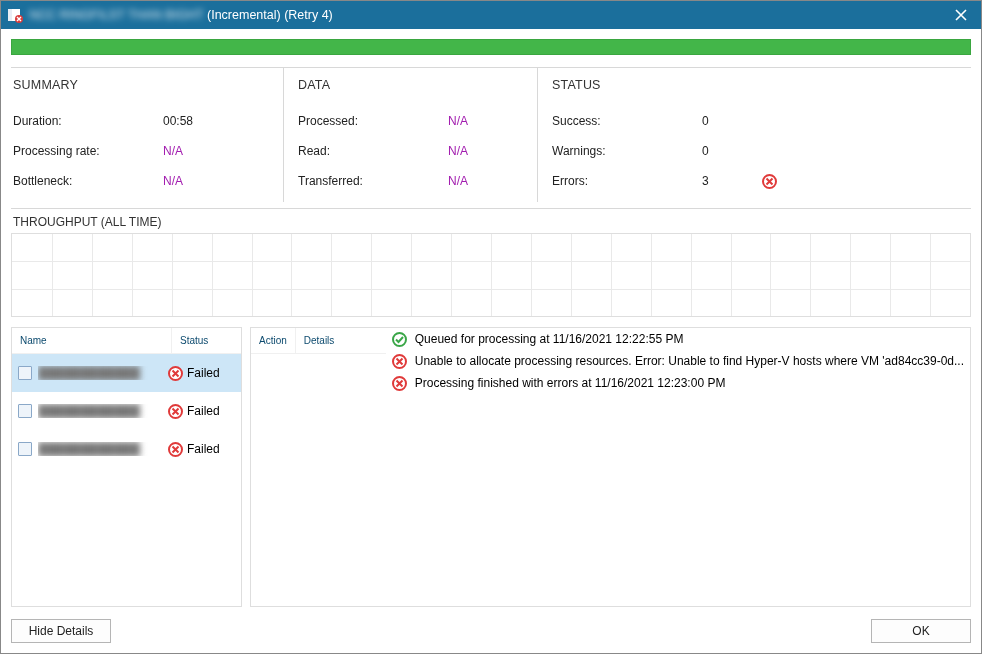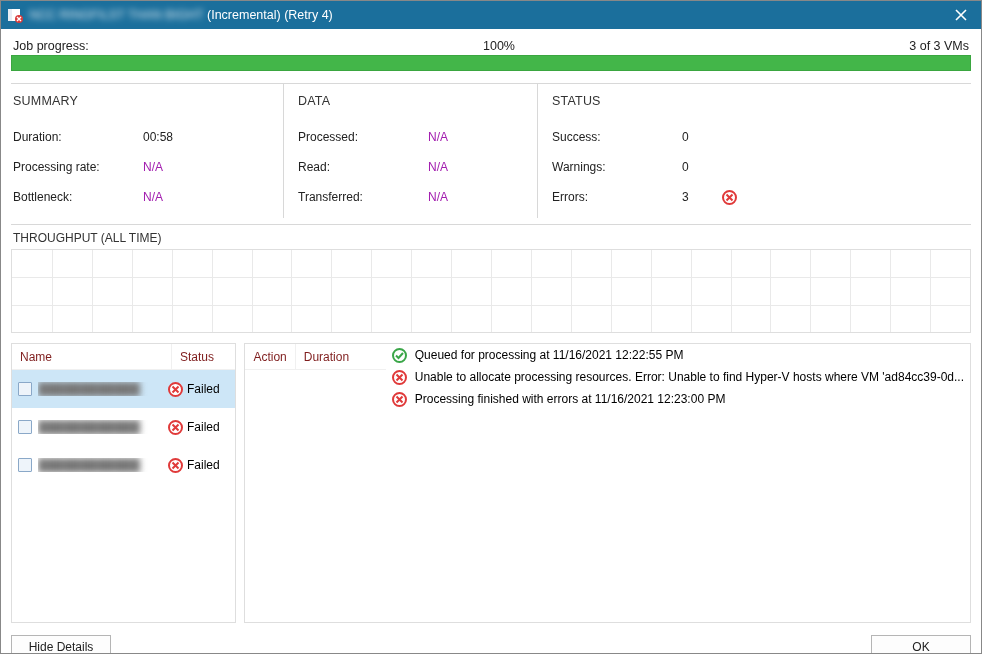--- a/index.html
+++ b/index.html
@@ -72,21 +72,21 @@
     }
     .col-summary { flex: 0 0 272px; }
     .col-data { flex: 0 0 254px; }
     .col-status { flex: 1; }
     .col-head {
       font-size: 12.5px;
       color: #333;
       margin-bottom: 14px;
       letter-spacing: 0.2px;
     }
-    .kv { display: flex; align-items: center; height: 30px; }
+    .kv { display: flex; align-items: center; height: 30px; gap: 20px; }
     .kv-label { width: 130px; color: #222; }
     .kv-value { color: #222; }
     .kv-value.na { color: #a21caf; }
     .status-row .kv-value { width: 40px; }
     .err-flag { display: inline-flex; align-items: center; }
     .throughput-label {
       font-size: 12px;
       color: #333;
       margin: 4px 0 4px 2px;
     }
@@ -112,22 +112,22 @@
     .panel-left { width: 262px; border: 1px solid #dedede; display: flex; flex-direction: column; }
     .panel-right { flex: 1; border: 1px solid #dedede; display: flex; }
     .panel-header {
       display: flex;
       background: #fff;
       border-bottom: 1px solid #f0f0f0;
       height: 26px;
       align-items: center;
     }
     .panel-header .col-h {
-      color: #7f1d1d;
-      font-size: 12px;
+      color: #0c4a6e;
+      font-size: 10px;
       padding: 0 8px;
       border-right: 1px solid #f0f0f0;
       height: 100%;
       display: flex; align-items: center;
     }
     .panel-header .col-h:last-child { border-right: none; }
     .panel-list { flex: 1; overflow: auto; }
     .list-row {
       display: flex;
       align-items: center;
@@ -190,25 +190,20 @@
   </span>
   <span class="title-close">
     <svg width="12" height="12" viewBox="0 0 12 12">
         <path d="M1 1 L11 11 M11 1 L1 11" stroke="#fff" stroke-width="1.6"></path>
       </svg>
   </span>
 </div>
 
 <div class="body">
 
-  <div class="progress-header">
-    <span>Job progress:</span>
-    <span>100%</span>
-    <span>3 of 3 VMs</span>
-  </div>
   <div class="progress-bar"></div>
 
   <div class="three-col">
 
     <div class="col col-summary">
       <div class="col-head">SUMMARY</div>
       <div id="summary-rows">
           <div class="kv ">
             <span class="kv-label">Duration:</span>
             <span class="kv-value">00:58</span>
@@ -342,21 +337,21 @@
                 </svg>
               </span>
               <span class="status-text">Failed</span>
             </span>
           </div>
         </div>
     </div>
     <div class="panel-right">
       <div class="panel-header">
         <div class="col-h" style="flex:1">Action</div>
-        <div class="col-h" style="flex:0 0 90px">Duration</div>
+        <div class="col-h" style="flex:0 0 90px">Details</div>
       </div>
       <div class="panel-list" id="action-list">
           <div class="action-row">
             <div class="action-col-action">
               <span class="status-icon">
                 <svg width="15" height="15" viewBox="0 0 15 15">
                   <circle cx="7.5" cy="7.5" r="6.5" fill="#fff" stroke="#3aa648" stroke-width="2"></circle>
                   <path d="M4 7.5 L6.5 10 L11 5" stroke="#3aa648" stroke-width="2" fill="none"></path>
                 </svg>
               </span>

